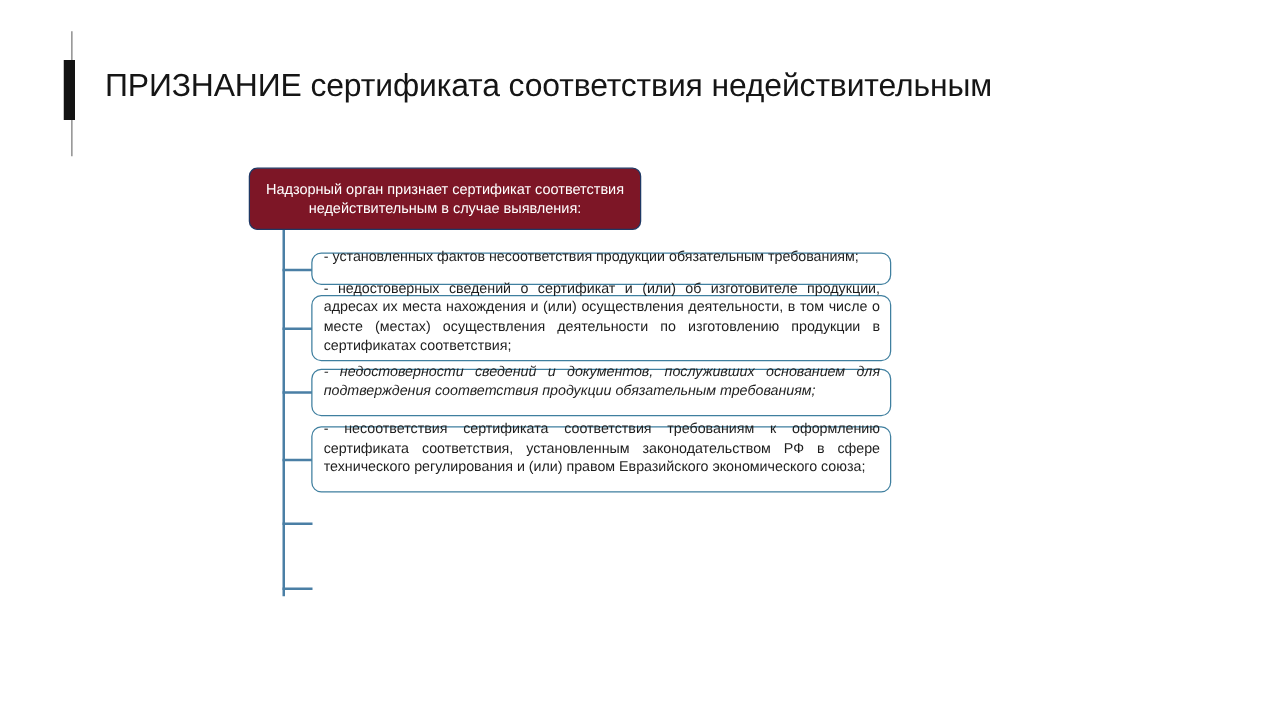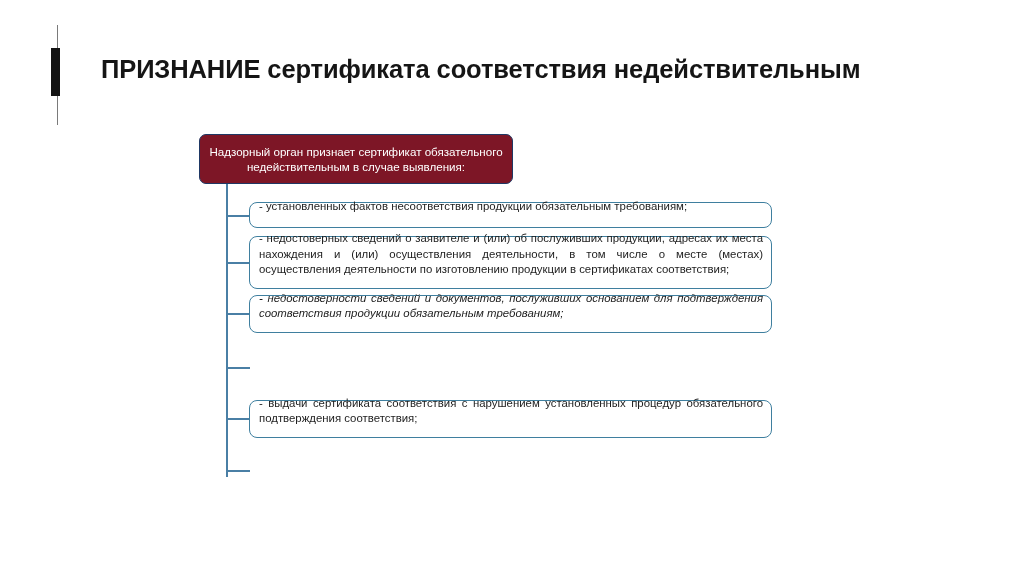--- a/index.html
+++ b/index.html
@@ -45,22 +45,21 @@
   }
   .title-text {
     position: absolute;
     left: 84px;
     top: 52px;
     font-size: 25.5px;
     line-height: 34px;
     color: #151515;
     letter-spacing: -0.1px;
     white-space: nowrap;
-    font-weight: 700;
-    margin-left: 17px;
+    font-weight: 400;
   }
 
   
   .diagram {
     position: absolute;
     left: 0;
     top: 0;
     width: 1024px;
     height: 574px;
   }
@@ -99,21 +98,21 @@
     position: absolute;
     left: 226px;
     height: 1.6px;
     background: #4a7fa5;
   }
 
   
   .item-box {
     position: absolute;
     left: 249px;
-    width: 523px;
+    width: 464px;
     box-sizing: border-box;
     background: #ffffff;
     border: 1.5px solid #3f7f9f;
     border-radius: 8px;
     padding: 4px 8px 20px 9px;
     display: flex;
     align-items: center;
   }
   .item-text {
     font-size: 11.4px;
@@ -140,48 +139,48 @@
 
   <div class="title-area">
     <div class="title-rule"></div>
     <div class="title-accent"></div>
     <div class="title-text">ПРИЗНАНИЕ сертификата соответствия недействительным</div>
   </div>
 
   <div class="diagram">
 
     <div class="root-box">
-      <div class="root-box-text">Надзорный орган признает сертификат обязательного недействительным в случае выявления:</div>
+      <div class="root-box-text">Надзорный орган признает сертификат соответствия недействительным в случае выявления:</div>
     </div>
 
     <div class="trunk" style="height:293px;"></div>
 
     <div class="branch" style="top:215px;  width:24px;"></div>
     <div class="branch" style="top:262px;  width:24px;"></div>
     <div class="branch" style="top:313px;  width:24px;"></div>
     <div class="branch" style="top:367px;  width:24px;"></div>
     <div class="branch" style="top:418px;  width:24px;"></div>
     <div class="branch" style="top:470px;  width:24px;"></div>
 
     <div class="item-box" style="top:202px; height:26px;">
       <div class="item-text">- установленных фактов несоответствия продукции обязательным требованиям;</div>
     </div>
 
     <div class="item-box" style="top:236px; height:53px;">
-      <div class="item-text">- недостоверных сведений о заявителе и (или) об послуживших продукции, адресах их места нахождения и (или) осуществления деятельности, в том числе о месте (местах) осуществления деятельности по изготовлению продукции в сертификатах соответствия;</div>
+      <div class="item-text">- недостоверных сведений о сертификат и (или) об изготовителе продукции, адресах их места нахождения и (или) осуществления деятельности, в том числе о месте (местах) осуществления деятельности по изготовлению продукции в сертификатах соответствия;</div>
     </div>
 
     <div class="item-box" style="top:295px; height:38px;font-style:italic;">
       <div class="item-text">- недостоверности сведений и документов, послуживших основанием для подтверждения соответствия продукции обязательным требованиям;</div>
     </div>
 
+    <div class="item-box" style="top:341px; height:53px;">
+      <div class="item-text">- несоответствия сертификата соответствия требованиям к оформлению сертификата соответствия, установленным законодательством РФ в сфере технического регулирования и (или) правом Евразийского экономического союза;</div>
+    </div>
 
-    <div class="item-box" style="top:400px; height:38px;">
-      <div class="item-text">- выдачи сертификата соответствия с нарушением установленных процедур обязательного подтверждения соответствия;</div>
-    </div>
 
 
   </div>
 
   <div class="footer">
 
     
     
 
     

